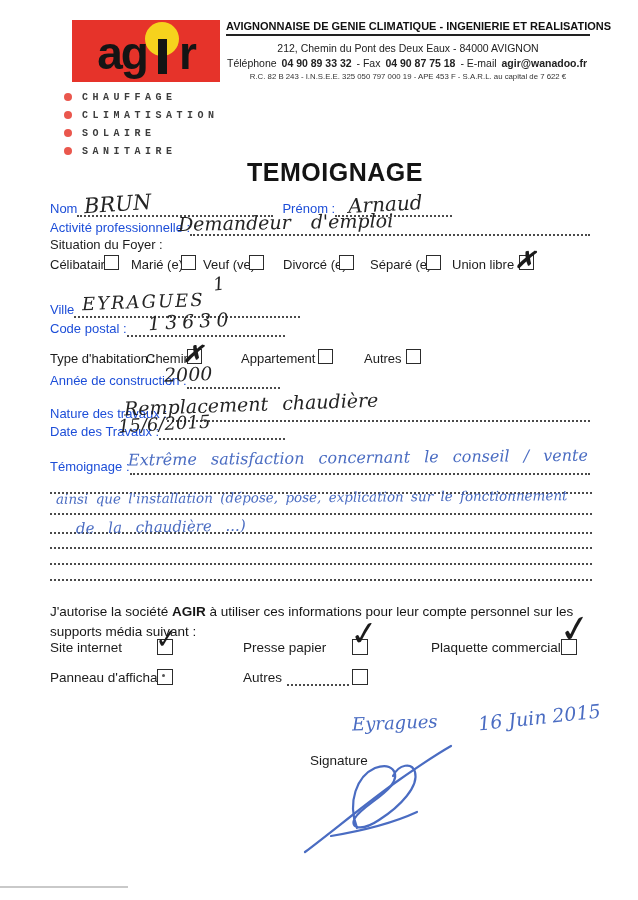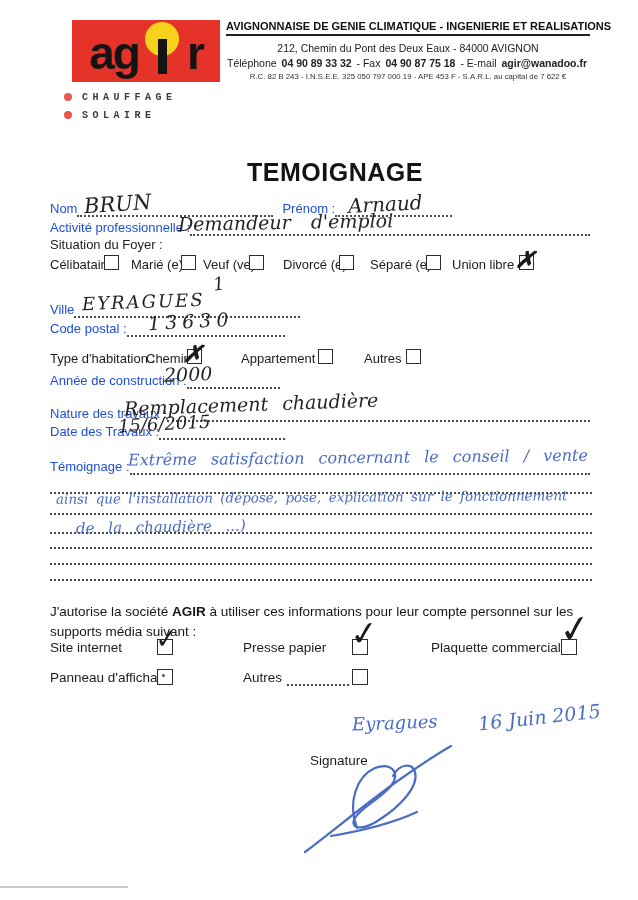--- a/index.html
+++ b/index.html
@@ -3,21 +3,21 @@
 <meta charset="utf-8">
 <style>
   html,body{margin:0;padding:0;background:#888;}
   .page{position:relative;width:638px;height:900px;background:#ffffff;overflow:hidden;
         font-family:"Liberation Sans",sans-serif;color:#1c1c1c;margin:0 auto;}
   .abs{position:absolute;}
   
   .logo-box{position:absolute;left:72px;top:20px;width:148px;height:62px;background:#e6332a;
             display:flex;align-items:center;justify-content:center;}
   .logo-letters{display:flex;align-items:flex-end;font-weight:bold;font-size:46px;line-height:1;
-                color:#141414;letter-spacing:-2px;gap:8px;}
+                color:#141414;letter-spacing:-2px;}
   .logo-i{position:relative;width:30px;height:50px;margin:0 1px;}
   .logo-i .dot{position:absolute;left:-3px;top:-4px;width:34px;height:34px;border-radius:50%;background:#f6d21d;}
   .logo-i .stem{position:absolute;left:10px;top:13px;width:9px;height:35px;background:#141414;}
   .services{position:absolute;left:64px;top:88px;}
   .svc-row{display:flex;align-items:center;height:18px;}
   .svc-row .bullet{width:8px;height:8px;border-radius:50%;background:#ea574d;margin-right:10px;flex:0 0 auto;}
   .svc-row .svc-label{font-size:10px;font-weight:bold;letter-spacing:4.5px;color:#3c3c3c;font-family:Liberation Mono, monospace;}
   .company{position:absolute;left:226px;top:20px;width:364px;text-align:center;}
   .company .name{font-size:11px;font-weight:bold;color:#111;border-bottom:2px solid #222;
                  padding-bottom:2px;white-space:nowrap;}
@@ -61,21 +61,29 @@
     </div>
   </div>
 
   <div class="services">
     <div class="svc-row">
       <span class="bullet"></span>
       <span class="svc-label">CHAUFFAGE</span>
     </div>
     <div class="svc-row">
       <span class="bullet"></span>
+      <span class="svc-label">CLIMATISATION</span>
+    </div>
+    <div class="svc-row">
+      <span class="bullet"></span>
       <span class="svc-label">SOLAIRE</span>
+    </div>
+    <div class="svc-row">
+      <span class="bullet"></span>
+      <span class="svc-label">SANITAIRE</span>
     </div>
   </div>
 
   <div class="company">
     <div class="name">AVIGNONNAISE DE GENIE CLIMATIQUE - INGENIERIE ET REALISATIONS</div>
     <div class="addr">212, Chemin du Pont des Deux Eaux - 84000 AVIGNON</div>
     <div class="phone">
       <span>Téléphone</span>
       <b>04 90 89 33 32</b>
       <span>- Fax</span>

